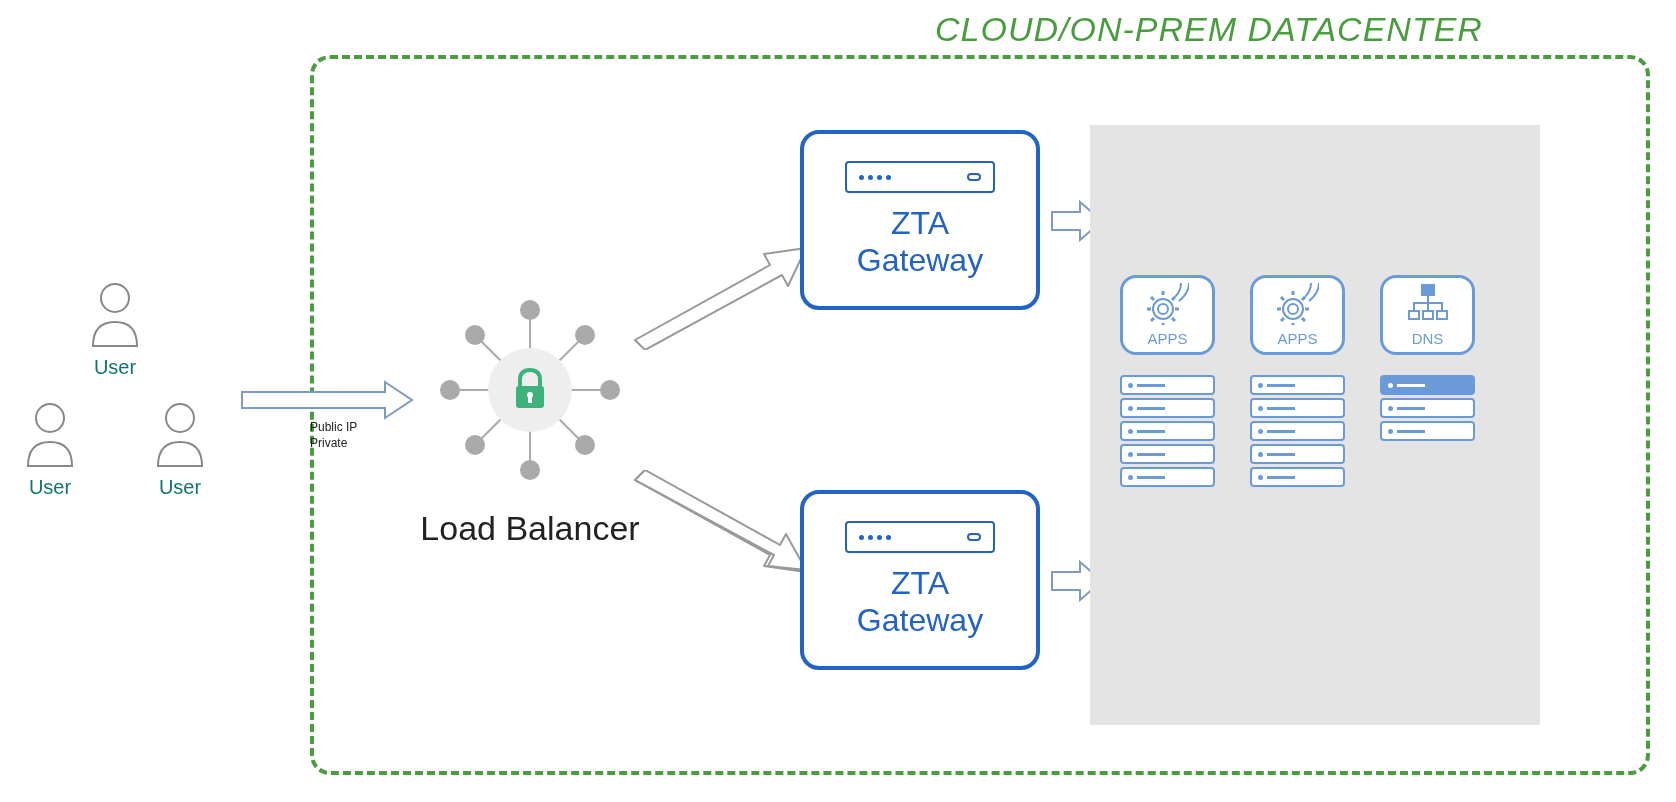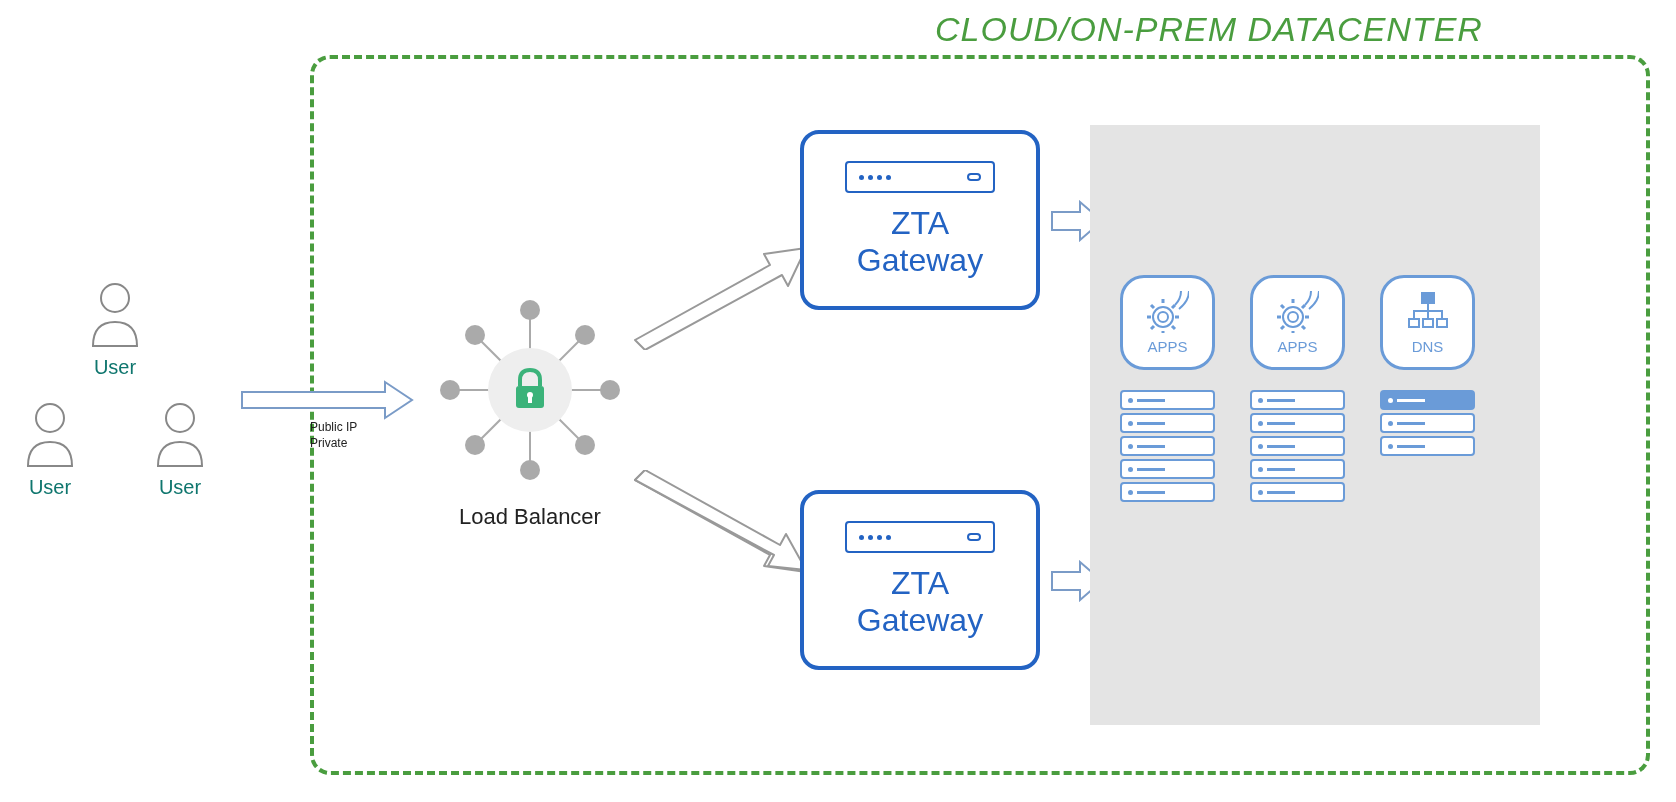--- a/index.html
+++ b/index.html
@@ -87,22 +87,23 @@
       left: 420px;
       top: 280px;
       width: 220px;
       text-align: center;
     }
     .lb-icon {
       width: 220px;
       height: 220px;
     }
     .lb-label {
-      font-size: 22px;
+      font-size: 34px;
       color: #222;
+      margin-top: 5px;
     }
     
     .arrow-diag {
       position: absolute;
       stroke: #999;
       fill: #fff;
       stroke-width: 2;
     }
     .arrow-lb-to-gw1 {
       left: 630px;
@@ -199,23 +200,23 @@
       gap: 35px;
     }
     .subnet-col {
       display: flex;
       flex-direction: column;
       align-items: center;
       gap: 20px;
     }
     .app-box {
       width: 95px;
-      height: 95px;
+      height: 80px;
       border: 3px solid #6a9bd8;
-      border-radius: 24px;
+      border-radius: 16px;
       background: #fff;
       display: flex;
       flex-direction: column;
       align-items: center;
       justify-content: center;
       gap: 5px;
     }
     .app-icon {
       width: 42px;
       height: 42px;

